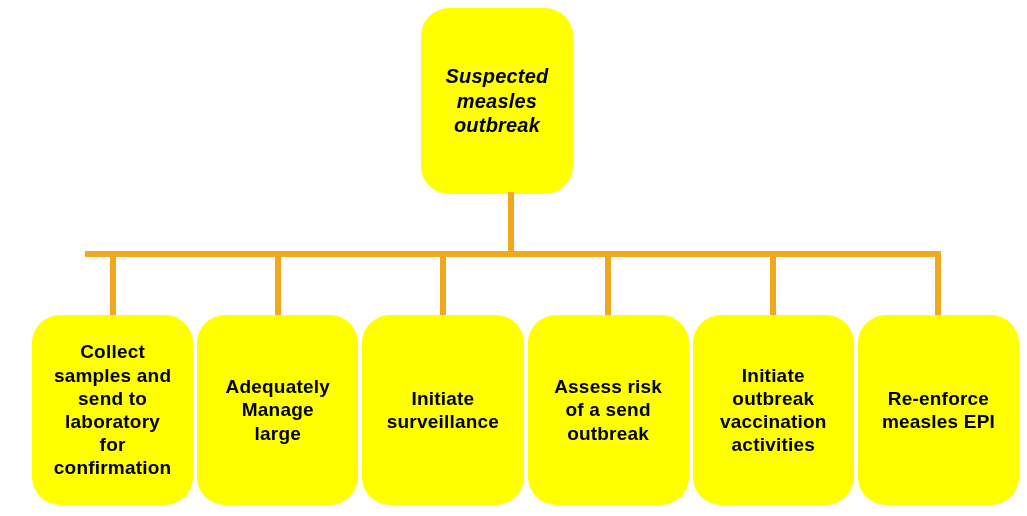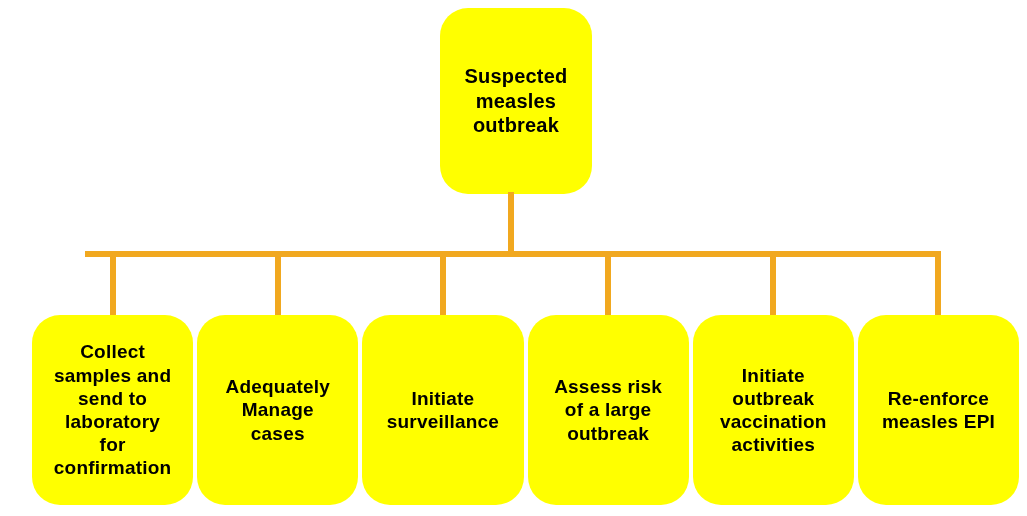--- a/index.html
+++ b/index.html
@@ -25,25 +25,26 @@
     color: var(--text, #000000);
     font-weight: 700;
   }
   .node .label {
     white-space: pre-line;
     line-height: 1.22;
     letter-spacing: 0.2px;
   }
   .root-node {
     position: absolute;
-    left: 440px;
+    left: 421px;
     top: 8px;
     width: 152px;
     height: 186px;
     font-size: 20px;
+    font-style: italic;
   }
   .connector {
     position: absolute;
     background: var(--connector, #f1a81f);
   }
   .trunk {
     left: 508px;
     top: 192px;
     width: 6px;
     height: 62px;
@@ -105,33 +106,33 @@
 send to
 laboratory
 for
 confirmation</span>
     </div>
 
     <div class="node child-node">
       <div class="drop"></div>
       <span class="label">Adequately
 Manage
-cases</span>
+large</span>
     </div>
 
     <div class="node child-node">
       <div class="drop"></div>
       <span class="label">Initiate
 surveillance</span>
     </div>
 
     <div class="node child-node">
       <div class="drop"></div>
       <span class="label">Assess risk
-of a large
+of a send
 outbreak</span>
     </div>
 
     <div class="node child-node">
       <div class="drop"></div>
       <span class="label">Initiate
 outbreak
 vaccination
 activities</span>
     </div>

